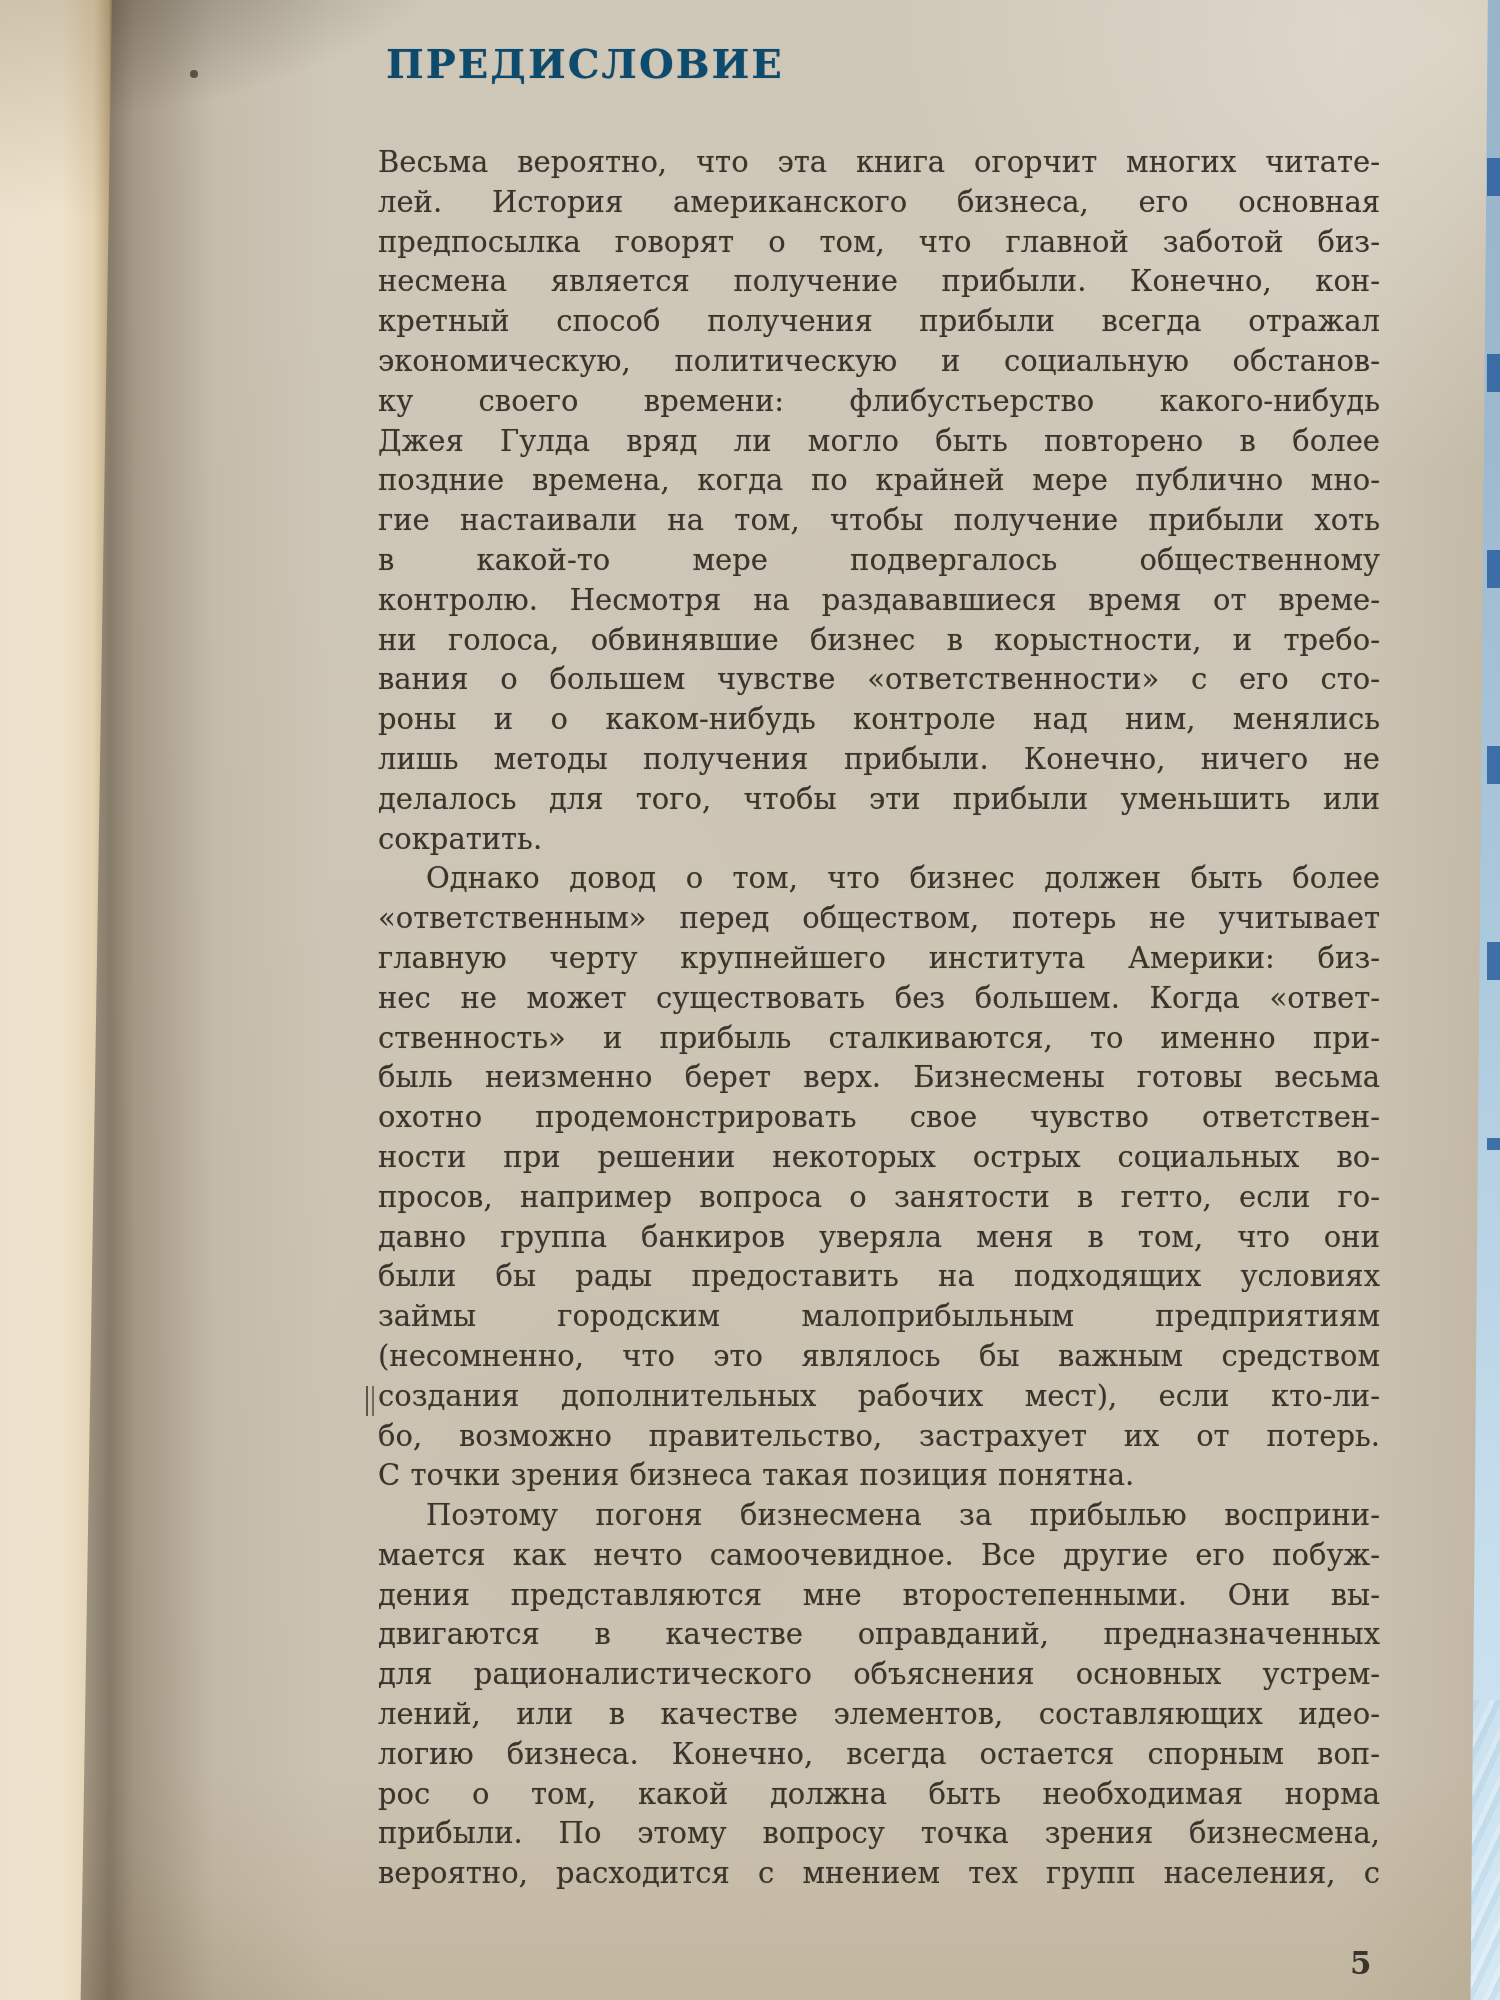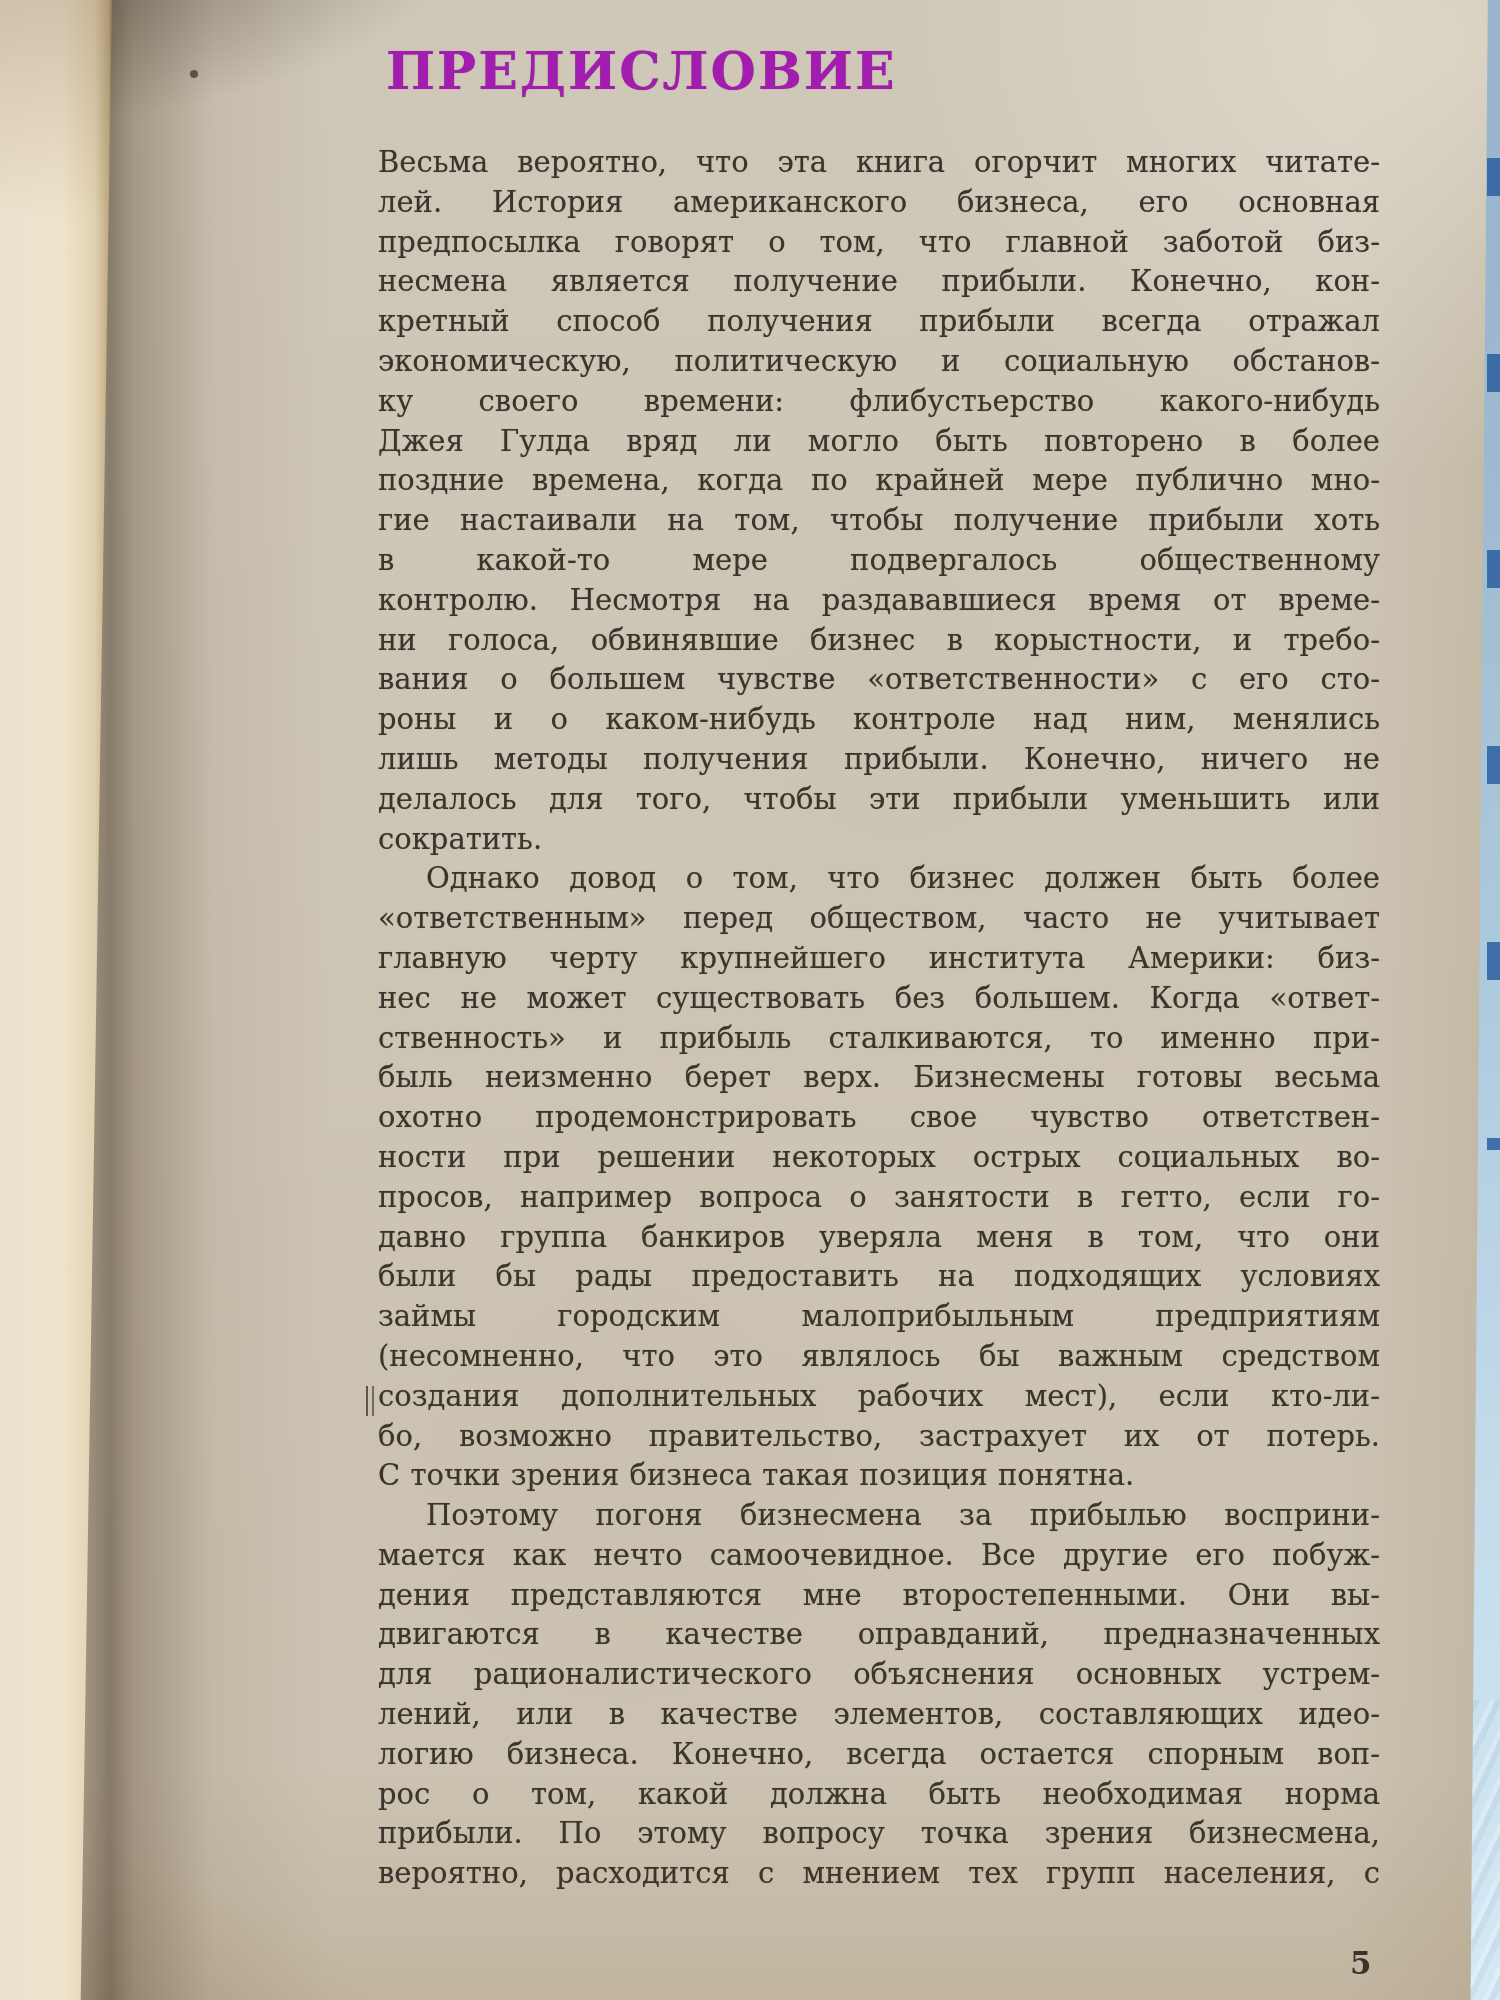--- a/index.html
+++ b/index.html
@@ -67,23 +67,23 @@
     width: 100%; height: 300px;
     background: repeating-linear-gradient(115deg,
       rgba(255,255,255,.35) 0 5px, rgba(140,180,210,.25) 5px 11px, rgba(255,255,255,0) 11px 20px);
     opacity: .7;
   }
 
   
   .page-title {
     position: absolute; left: 386px; top: 40px;
     margin: 0;
-    font-size: 52px; font-weight: bold;
+    font-size: 40px; font-weight: bold;
     letter-spacing: 2px;
-    color: #a21caf;
+    color: #0c4a6e;
     text-shadow: 0 0 1px rgba(45,42,36,.45);
   }
   .text-block {
     position: absolute; left: 378px; top: 143px;
     width: 1002px;
     font-size: 29px; font-weight: normal;
     line-height: 39.8px;
     color: #3a352c;
     text-shadow: 0 0 1px rgba(58,53,44,.38);
   }
@@ -137,21 +137,21 @@
     <div class="line">гие настаивали на том, чтобы получение прибыли хоть</div>
     <div class="line">в какой-то мере подвергалось общественному</div>
     <div class="line">контролю. Несмотря на раздававшиеся время от време-</div>
     <div class="line">ни голоса, обвинявшие бизнес в корыстности, и требо-</div>
     <div class="line">вания о большем чувстве «ответственности» с его сто-</div>
     <div class="line">роны и о каком-нибудь контроле над ним, менялись</div>
     <div class="line">лишь методы получения прибыли. Конечно, ничего не</div>
     <div class="line">делалось для того, чтобы эти прибыли уменьшить или</div>
     <div class="line flush">сократить.</div>
     <div class="line indent">Однако довод о том, что бизнес должен быть более</div>
-    <div class="line">«ответственным» перед обществом, часто не учитывает</div>
+    <div class="line">«ответственным» перед обществом, потерь не учитывает</div>
     <div class="line">главную черту крупнейшего института Америки: биз-</div>
     <div class="line">нес не может существовать без большем. Когда «ответ-</div>
     <div class="line">ственность» и прибыль сталкиваются, то именно при-</div>
     <div class="line">быль неизменно берет верх. Бизнесмены готовы весьма</div>
     <div class="line">охотно продемонстрировать свое чувство ответствен-</div>
     <div class="line">ности при решении некоторых острых социальных во-</div>
     <div class="line">просов, например вопроса о занятости в гетто, если го-</div>
     <div class="line">давно группа банкиров уверяла меня в том, что они</div>
     <div class="line">были бы рады предоставить на подходящих условиях</div>
     <div class="line">займы городским малоприбыльным предприятиям</div>

